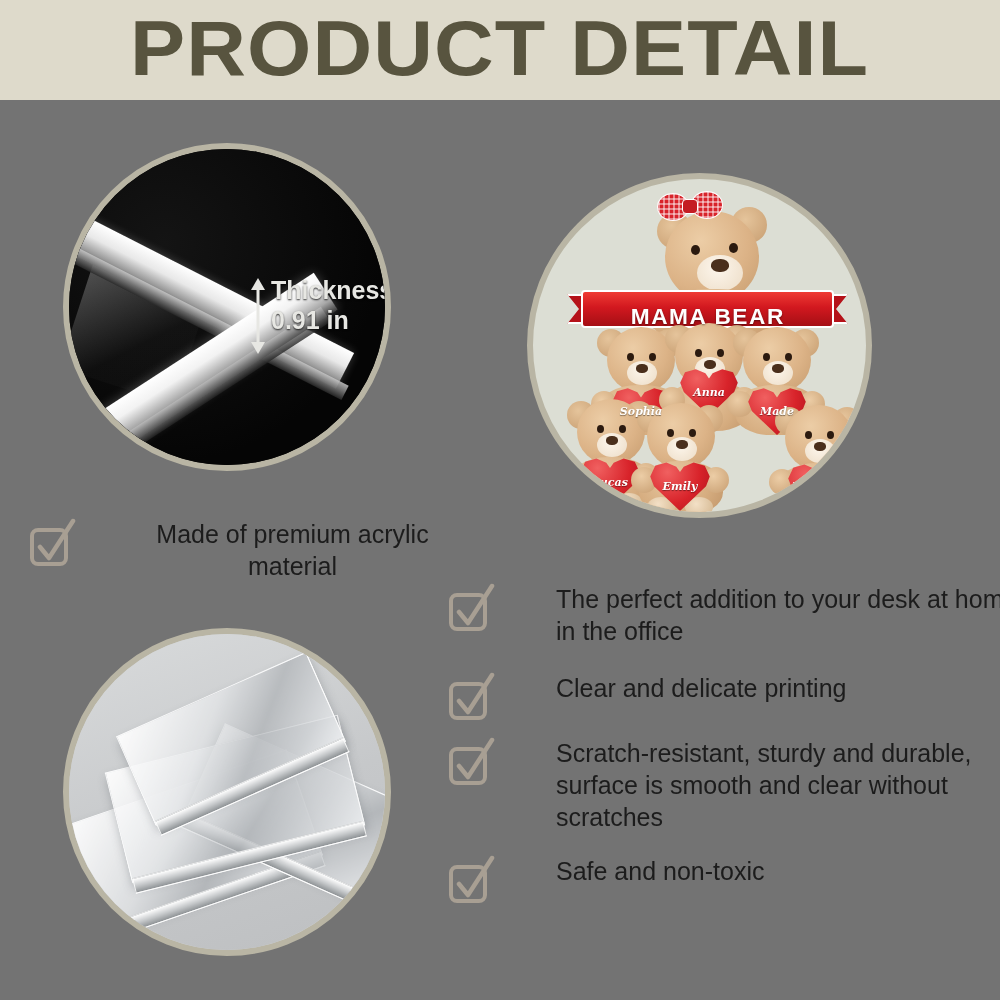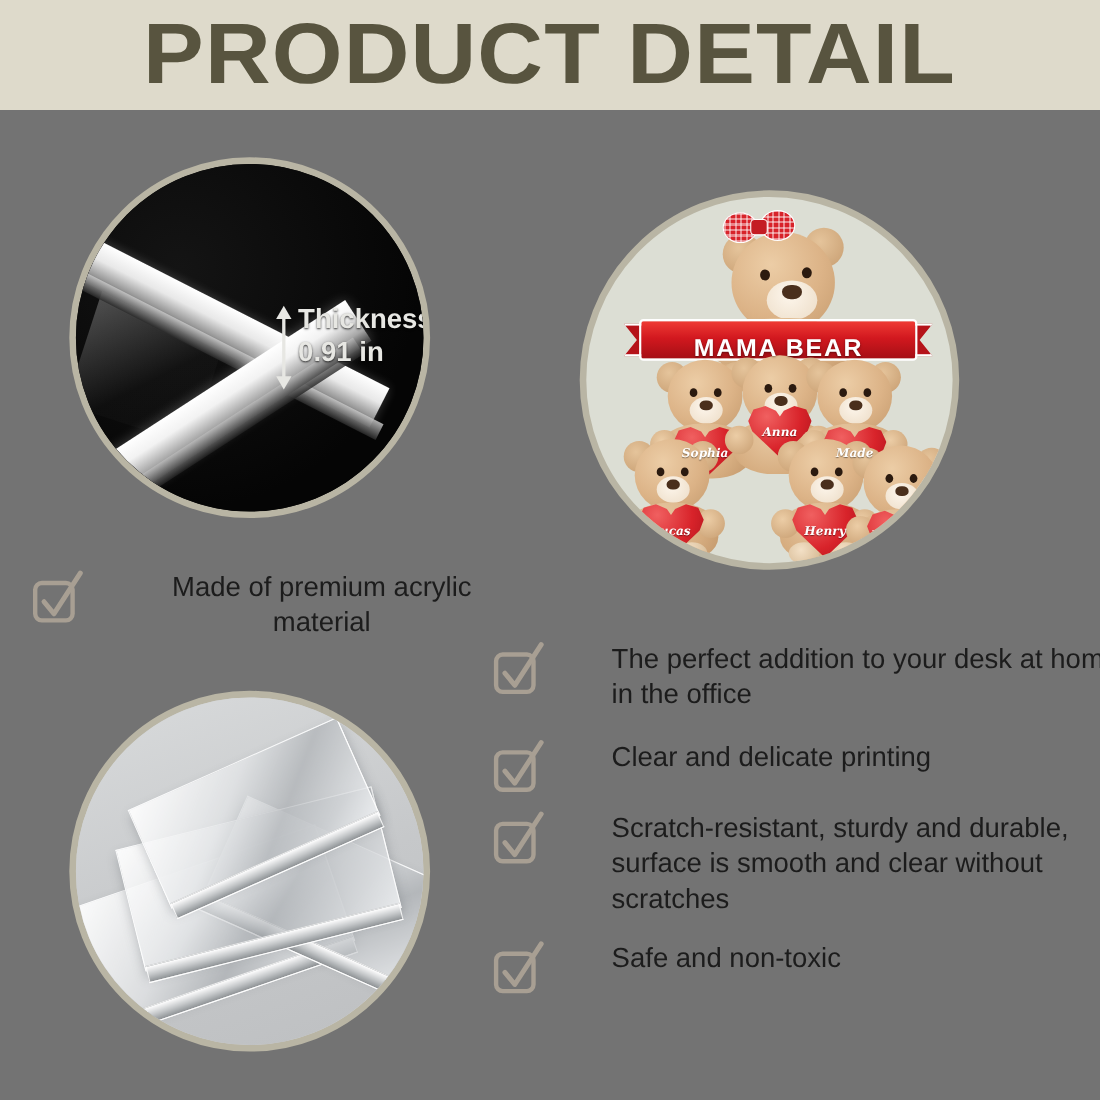--- a/index.html
+++ b/index.html
@@ -317,39 +317,39 @@
         <div class="arm" style="left:-4px;top:68px;width:26px;height:26px;"></div>
         <div class="arm" style="left:68px;top:68px;width:26px;height:26px;"></div>
         <div class="foot" style="left:12px;top:98px;width:28px;height:20px;"></div>
         <div class="foot" style="left:50px;top:98px;width:28px;height:20px;"></div>
         <div class="heart" style="left:14px;top:58px;width:62px;height:54px;">
           <div class="hshape"></div>
           <div class="hname" style="font-size:11px;margin-top:4px;">Lucas</div>
         </div>
       </div>
 
-
-      <div class="bear" style="left:172px;top:216px;width:92px;height:118px;">
+      <div class="bear" style="left:102px;top:220px;width:92px;height:118px;">
         <div class="ear" style="left:2px;top:6px;width:28px;height:28px;"></div>
         <div class="ear" style="left:60px;top:6px;width:28px;height:28px;"></div>
         <div class="head" style="left:12px;top:4px;width:68px;height:66px;"></div>
         <div class="eye" style="left:32px;top:30px;width:7px;height:8px;"></div>
         <div class="eye" style="left:54px;top:30px;width:7px;height:8px;"></div>
         <div class="muzzle" style="left:32px;top:38px;width:30px;height:24px;"></div>
         <div class="nose" style="left:41px;top:41px;width:12px;height:9px;"></div>
         <div class="body" style="left:4px;top:62px;width:84px;height:54px;"></div>
         <div class="arm" style="left:-4px;top:68px;width:26px;height:26px;"></div>
         <div class="arm" style="left:68px;top:68px;width:26px;height:26px;"></div>
         <div class="foot" style="left:12px;top:98px;width:28px;height:20px;"></div>
         <div class="foot" style="left:50px;top:98px;width:28px;height:20px;"></div>
         <div class="heart" style="left:14px;top:58px;width:62px;height:54px;">
           <div class="hshape"></div>
-          <div class="hname" style="font-size:11px;margin-top:4px;">Henry</div>
-        </div>
-      </div>
+          <div class="hname" style="font-size:11px;margin-top:4px;">Emily</div>
+        </div>
+      </div>
+
 
       <div class="bear" style="left:240px;top:222px;width:92px;height:118px;">
         <div class="ear" style="left:2px;top:6px;width:28px;height:28px;"></div>
         <div class="ear" style="left:60px;top:6px;width:28px;height:28px;"></div>
         <div class="head" style="left:12px;top:4px;width:68px;height:66px;"></div>
         <div class="eye" style="left:32px;top:30px;width:7px;height:8px;"></div>
         <div class="eye" style="left:54px;top:30px;width:7px;height:8px;"></div>
         <div class="muzzle" style="left:32px;top:38px;width:30px;height:24px;"></div>
         <div class="nose" style="left:41px;top:41px;width:12px;height:9px;"></div>
         <div class="body" style="left:4px;top:62px;width:84px;height:54px;"></div>

